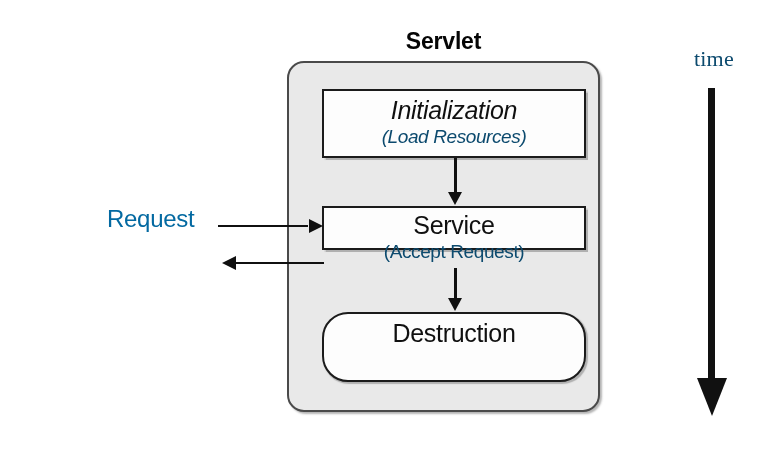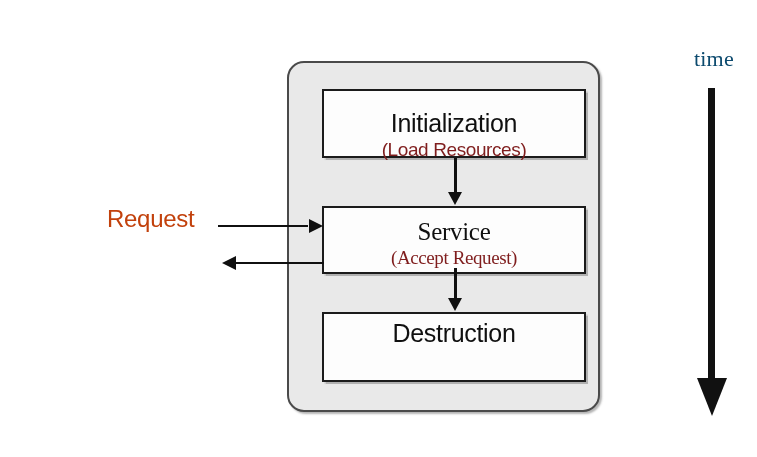--- a/index.html
+++ b/index.html
@@ -60,28 +60,28 @@
     box-shadow: 1.5px 1.5px 1px rgba(120,120,120,0.5);
   }
   .phase-title {
     font-size: 25px;
     color: #101010;
     line-height: 29px;
     letter-spacing: -0.3px;
   }
   .phase-sub {
     font-size: 19px;
-    color: #7f1d1d;
+    color: #0c4a6e;
     line-height: 23px;
     letter-spacing: -0.4px;
   }
 
-  #box-initialization { top: 89px;  height: 69px; padding-top: 18px; }
-  #box-service        { top: 206px; height: 68px; padding-top: 9px; font-family: Liberation Serif, serif; }
-  #box-destruction    { top: 312px; height: 70px; padding-top: 5px; }
+  #box-initialization { top: 89px;  height: 69px; padding-top: 5px; font-style: italic; }
+  #box-service        { top: 206px; height: 44px; padding-top: 3px; }
+  #box-destruction    { top: 312px; height: 70px; padding-top: 5px; border-radius: 26px; }
 
   
   .flow-arrow { position: absolute; left: 452px; width: 6px; }
   .flow-arrow .shaft {
     position: absolute;
     left: 2px;
     top: 0;
     width: 2.5px;
     background: #101010;
   }
@@ -99,21 +99,21 @@
   #arrow-init-to-service .head  { top: 34px; }
 
   #arrow-service-to-destruction { top: 268px; height: 44px; }
   #arrow-service-to-destruction .shaft { height: 32px; }
   #arrow-service-to-destruction .head  { top: 30px; }
 
   
   .io-label {
     position: absolute;
     font-size: 24px;
-    color: #c2410c;
+    color: #0369a1;
     line-height: 28px;
     letter-spacing: -0.3px;
     white-space: nowrap;
   }
   #label-request  { left: 107px; top: 205px; }
   #label-response { left: 77px;  top: 245px; }
 
   
   #arrow-request {
     position: absolute;
@@ -196,20 +196,21 @@
     border-left: 15px solid transparent;
     border-right: 15px solid transparent;
     border-top: 38px solid #111111;
   }
 </style>
 </head>
 <body>
 
 <div id="canvas">
 
+  <div id="servlet-title">Servlet</div>
 
   <div id="servlet-container"></div>
 
   <div id="box-initialization" class="phase-box">
     <div class="phase-title">Initialization</div>
     <div class="phase-sub">(Load Resources)</div>
   </div>
 
   <div id="arrow-init-to-service" class="flow-arrow">
     <div class="shaft"></div>

